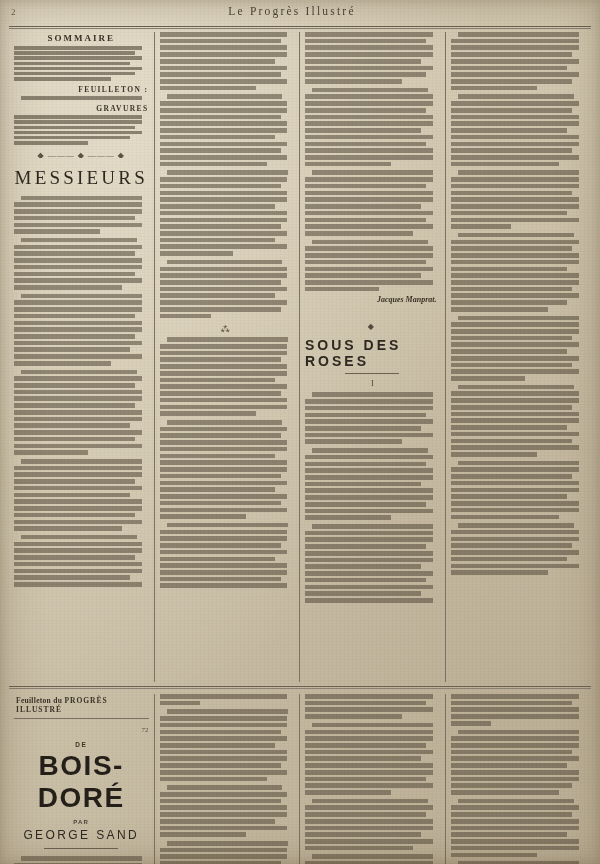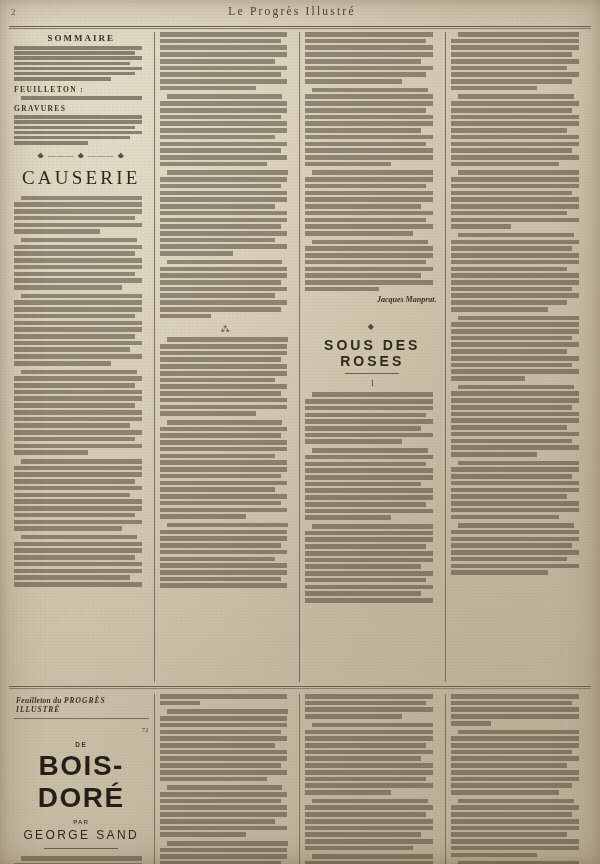--- a/index.html
+++ b/index.html
@@ -73,37 +73,37 @@
   .tl.w55{width:55%} .tl.w45{width:45%} .tl.w38{width:38%} .tl.w30{width:30%}
   .para{margin-bottom:4px;}
 
   
   .sommaire-box{margin-top:1px;}
   .somm-h{
     text-align:center;font-size:9px;letter-spacing:2px;
     font-weight:bold;color:#3a3227;margin:1px 0 3px 0;
   }
   .somm-sub{
-    text-align:left;font-size:7.5px;letter-spacing:1.4px;
+    text-align:right;font-size:7.5px;letter-spacing:1.4px;
     font-weight:bold;color:#3e362b;margin:4px 0 2.5px 0;
   }
   .tl.sm{height:3.5px;margin-bottom:1.7px;opacity:.66;}
   .deco{
     text-align:center;margin:6px 0 5px 0;height:7px;
     color:#5d5343;font-size:8px;letter-spacing:1px;overflow:hidden;
   }
 
   
   h1.art{
     text-align:center;font-weight:normal;
     font-size:19px;letter-spacing:3.2px;color:#2e2820;
     margin:9px 0 7px 0;font-family:"Liberation Serif",serif;
   }
   h1.art2{
-    text-align:center;font-weight:bold;
+    text-align:left;font-weight:bold;
     font-size:14px;letter-spacing:3px;color:#2e2820;
     margin:6px 0 2px 0;font-family:"Liberation Sans",sans-serif;
   }
   .sig{
     text-align:right;font-size:8px;font-weight:bold;font-style:italic;
     color:#3a3227;margin:4px 3px 18px 0;
   }
   .star{
     text-align:center;font-size:8px;color:#564c3d;margin:3px 0 4px 0;letter-spacing:3px;
   }
@@ -121,21 +121,21 @@
   .feu-rule{
     border:0;border-top:1px solid #6d6252;margin:4px 0 0 0;
   }
   .feu-rule2{
     border:0;border-top:1px solid #8c8272;margin:1px 0 5px 0;
   }
   .feuilleton{
     display:flex;height:252px;
   }
   .feu-head{
-    font-size:7.5px;font-style:italic;font-weight:bold;
+    font-size:7.5px;font-weight:bold;
     color:#3a3227;letter-spacing:.3px;margin:2px 0 0 2px;
   }
   .feu-head b{letter-spacing:1px;}
   .feu-num{
     text-align:right;font-size:7px;color:#5b5142;margin:7px 0 7px 0;
   }
   .ft1{
     text-align:center;font-size:10.5px;font-weight:bold;letter-spacing:1.6px;
     color:#2e2820;line-height:1.45;margin:0 0 4px 0;
     font-family:"Liberation Sans",sans-serif;
@@ -198,21 +198,21 @@
           <div class="tl sm w90"></div>
             <div class="tl sm w95"></div>
           <div class="tl sm w86"></div>
             <div class="tl sm w55"></div>
         </div>
         <div class="deco">
           ◆&nbsp;———&nbsp;◆&nbsp;———&nbsp;◆
         </div>
       </div>
 
-      <h1 class="art">CAUSERIE</h1>
+      <h1 class="art">MESSIEURS</h1>
 
       <div class="para">
         <div class="tl i w90"></div>
           <div class="tl w95"></div>
           <div class="tl w95"></div>
         <div class="tl w90"></div>
           <div class="tl w95"></div>
           <div class="tl w64"></div>
       </div>
       <div class="para">

